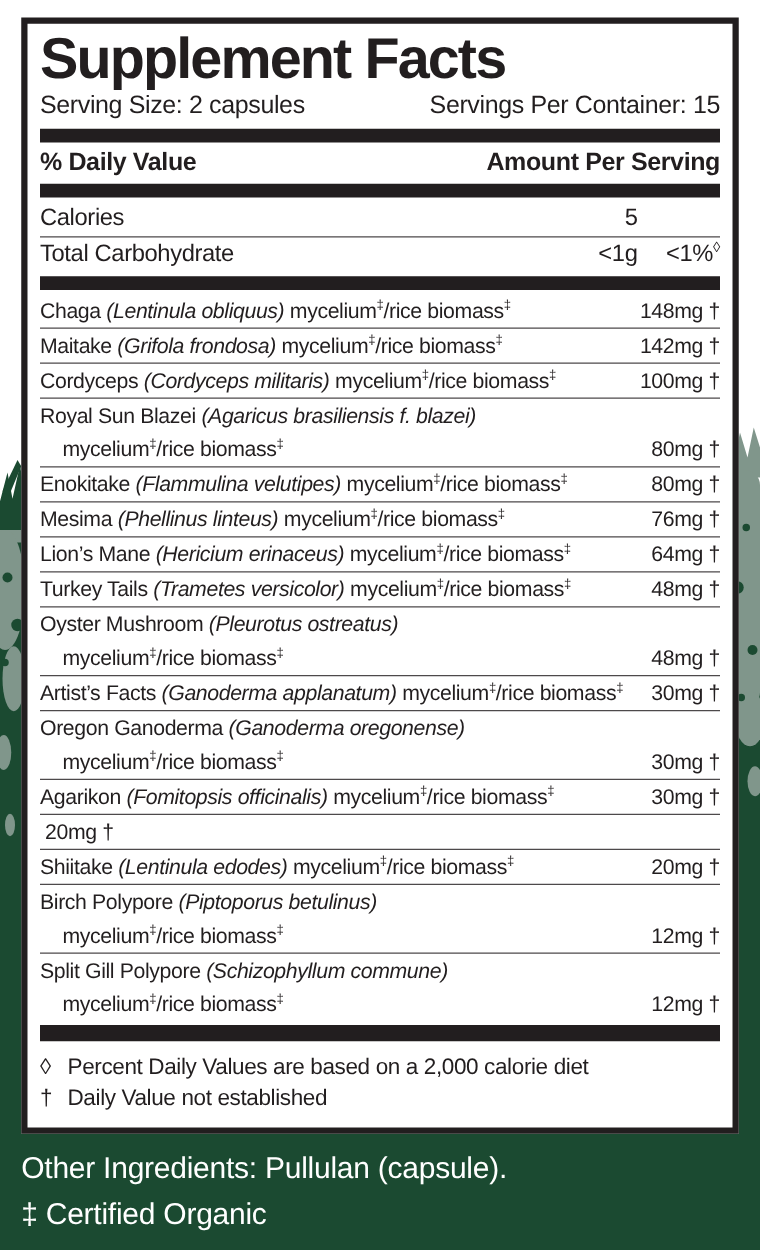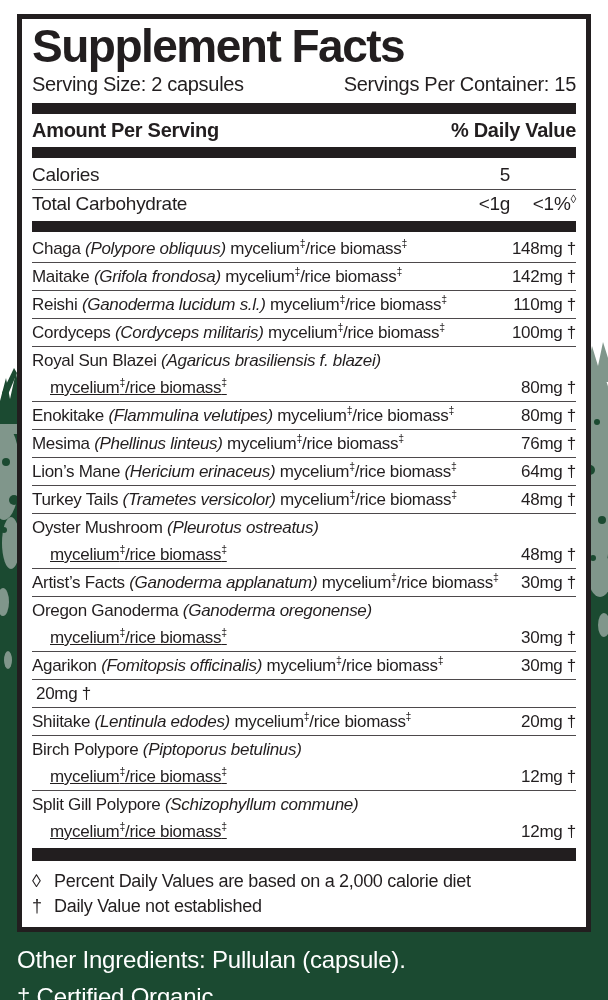--- a/index.html
+++ b/index.html
@@ -23,21 +23,21 @@
   .nrow.last{border-bottom:none;justify-content:flex-end;}
   .nname{flex:1;}
   .namt{width:80px;text-align:right;white-space:nowrap;}
   .ndv{width:66px;text-align:right;white-space:nowrap;}
   .row{display:flex;justify-content:space-between;font-size:17px;line-height:27px;border-bottom:1.5px solid #4d494b;letter-spacing:-0.3px;}
   .row:last-child{border-bottom:none;}
   .row.two{display:block;}
   .l1{white-space:nowrap;}
   .l2{display:flex;justify-content:space-between;}
   .ing{white-space:nowrap;min-width:0;}
-  .tail.ind{padding-left:18px;text-decoration:underline;}
+  .tail.ind{padding-left:18px;}
   .amt{white-space:nowrap;padding-left:4px;}
   sup{font-size:62%;vertical-align:super;line-height:0;}
   .foot{font-size:18px;line-height:25px;padding-top:5px;letter-spacing:-0.3px;}
   .fs{display:inline-block;width:22px;}
   .below{color:#ffffff;margin-left:17px;}
   .bline{font-size:24px;line-height:31px;letter-spacing:-0.2px;}
   .bline:first-child{margin-top:11px;}
   .bline:last-child{margin-top:6px;}
 </style>
 </head>
@@ -87,52 +87,48 @@
       <div class="title">Supplement Facts</div>
 
       <div class="serving">
         <span>Serving Size: 2 capsules</span>
         <span>Servings Per Container: 15</span>
       </div>
 
       <div class="bar"></div>
 
       <div class="hdr">
+        <span>% Daily Value</span>
         <span>Amount Per Serving</span>
-        <span>% Daily Value</span>
       </div>
 
       <div class="bar"></div>
 
       <div class="nrow">
         <span class="nname">Calories</span>
         <span class="namt">5</span>
         <span class="ndv"></span>
       </div>
 
       <div class="nrow last">
         <span class="nname">Total Carbohydrate</span>
         <span class="namt">&lt;1g</span>
         <span class="ndv"><span>&lt;1%</span><sup>◊</sup></span>
       </div>
 
       <div class="bar"></div>
 
       <div id="ingredients">
           <div class="row">
-            <div class="ing"><span>Chaga</span> <i>(Polypore obliquus)</i> <span class="tail">mycelium<sup>‡</sup>/rice biomass<sup>‡</sup></span></div>
+            <div class="ing"><span>Chaga</span> <i>(Lentinula obliquus)</i> <span class="tail">mycelium<sup>‡</sup>/rice biomass<sup>‡</sup></span></div>
             <div class="amt">148mg&nbsp;†</div>
           </div>
           <div class="row">
             <div class="ing"><span>Maitake</span> <i>(Grifola frondosa)</i> <span class="tail">mycelium<sup>‡</sup>/rice biomass<sup>‡</sup></span></div>
             <div class="amt">142mg&nbsp;†</div>
-          </div>
-          <div class="row">
-            <div class="ing"><span>Reishi</span> <i>(Ganoderma lucidum s.l.)</i> <span class="tail">mycelium<sup>‡</sup>/rice biomass<sup>‡</sup></span></div>
-            <div class="amt">110mg&nbsp;†</div>
           </div>
           <div class="row">
             <div class="ing"><span>Cordyceps</span> <i>(Cordyceps militaris)</i> <span class="tail">mycelium<sup>‡</sup>/rice biomass<sup>‡</sup></span></div>
             <div class="amt">100mg&nbsp;†</div>
           </div>
           <div class="row two">
             <div class="l1"><span>Royal Sun Blazei</span> <i>(Agaricus brasiliensis f. blazei)</i></div>
             <div class="l2">
               <span class="tail ind">mycelium<sup>‡</sup>/rice biomass<sup>‡</sup></span>
               <span class="amt">80mg&nbsp;†</span>

